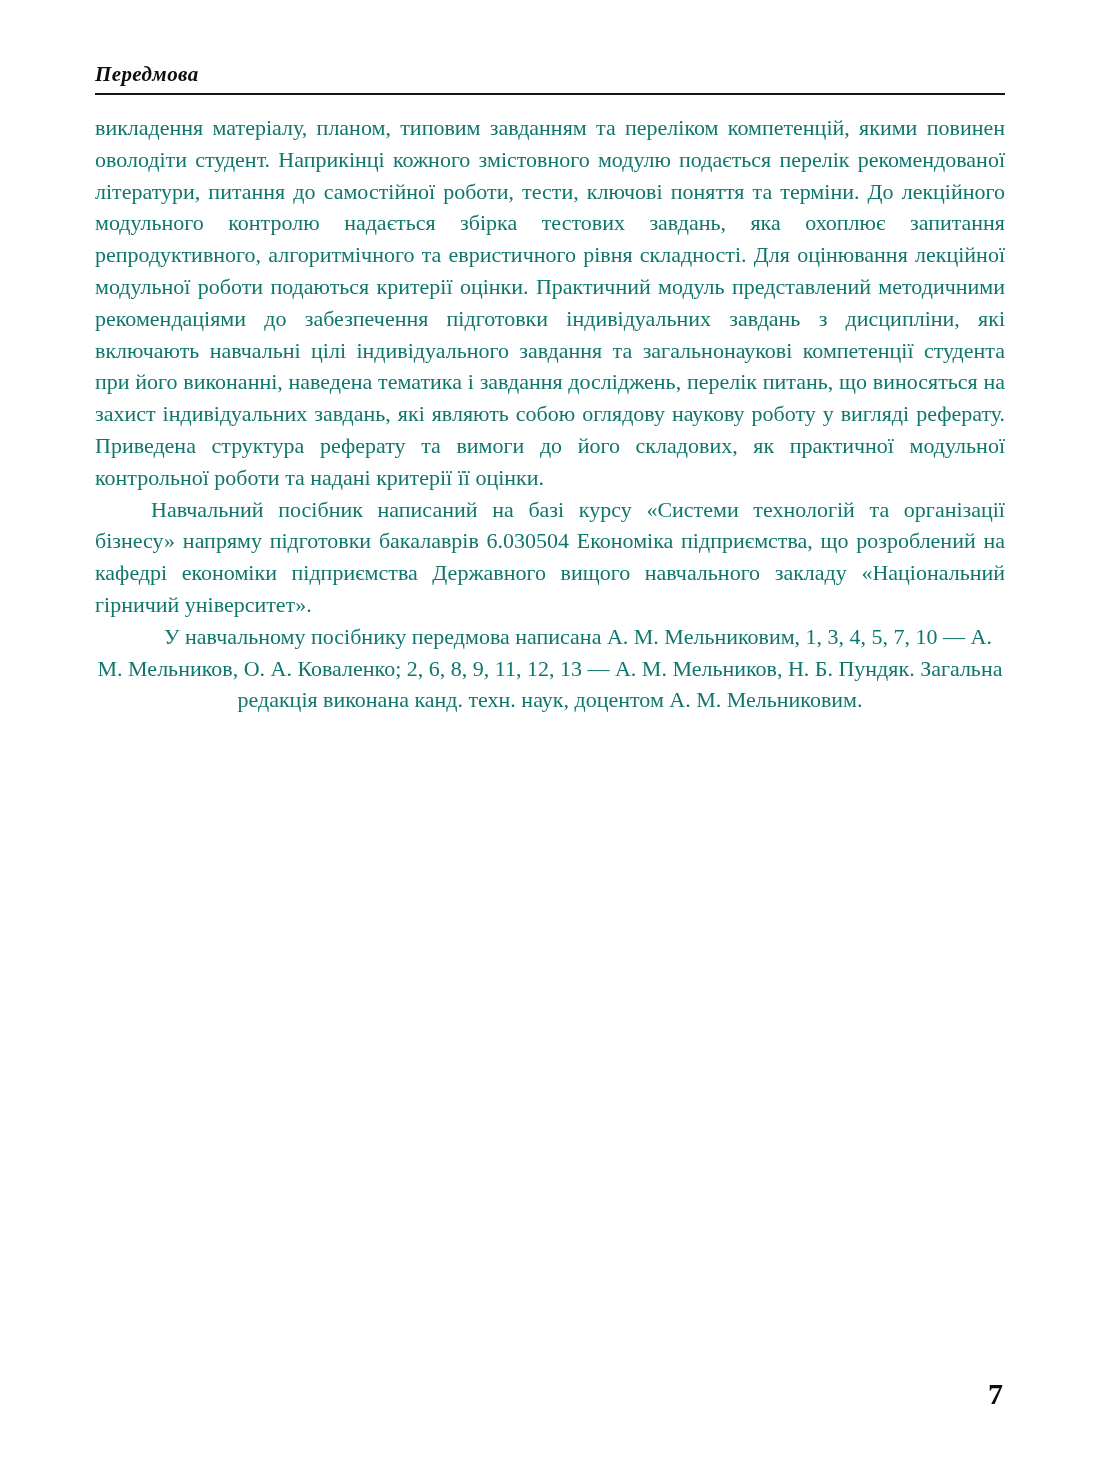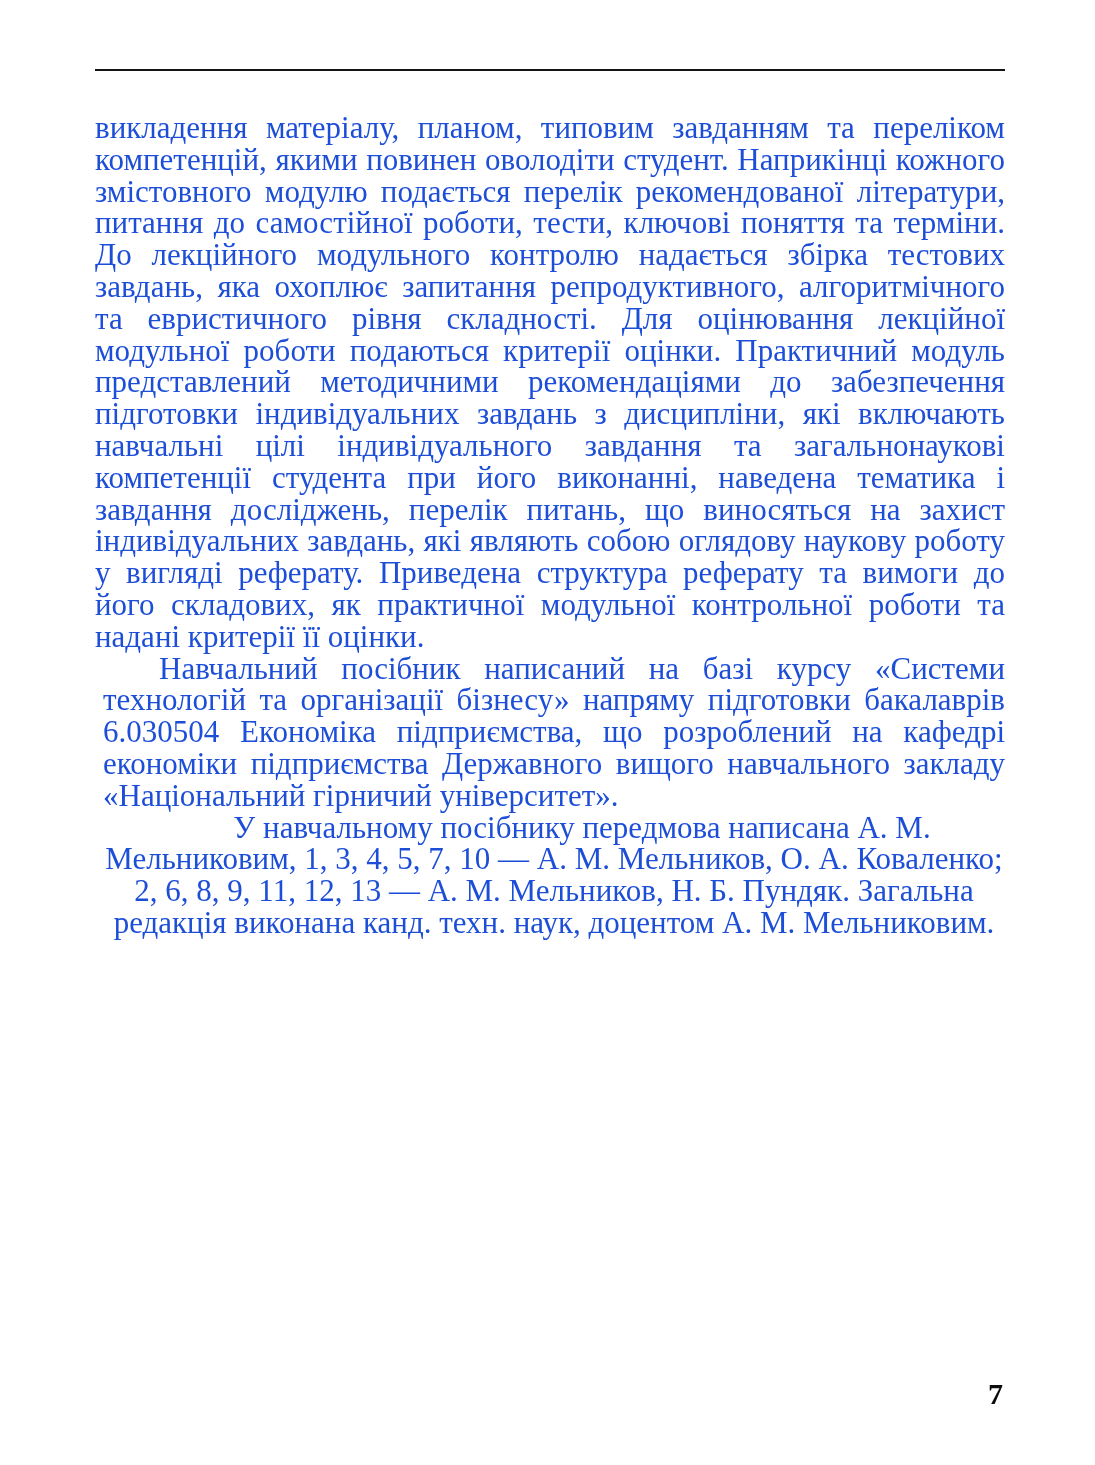--- a/index.html
+++ b/index.html
@@ -52,32 +52,31 @@
   
   .text-block {
     position: absolute;
     left: 95px;
     top: 112px;
     width: 910px;
   }
 
   .para {
     margin: 0;
-    font-size: 31px;
+    font-size: 22px;
     line-height: 31.8px;
     text-align: justify;
     text-justify: inter-word;
     hyphens: manual;
-    color: #1d4ed8;
+    color: #0f766e;
     font-family: "Liberation Serif", "DejaVu Serif", serif;
   }
 
   .para.indent {
     text-indent: 56px;
-    margin-left: 8px;
   }
 
   .para.last-flush {
     text-align: center;
   }
 
   
   .folio {
     position: absolute;
     right: 92px;
@@ -88,20 +87,21 @@
     color: #0d0d0d;
     line-height: 1;
   }
 </style>
 </head>
 <body>
 
 <div class="page">
 
   <div class="running-head">
+    <span class="running-head-title">Передмова</span>
     <span class="running-head-rule"></span>
   </div>
 
   <div class="text-block">
     <p class="para">викладення матеріалу, планом, типовим завданням та переліком компетенцій, якими повинен оволодіти студент. Наприкінці кожного змістовного модулю подається перелік рекомендованої літератури, питання до самостійної роботи, тести, ключові поняття та терміни. До лекційного модульного контролю надається збірка тестових завдань, яка охоплює запитання репродуктивного, алгоритмічного та евристичного рівня складності. Для оцінювання лекційної модульної роботи подаються критерії оцінки. Практичний модуль представлений методичними рекомендаціями до забезпечення підготовки індивідуальних завдань з дисципліни, які включають навчальні цілі індивідуального завдання та загальнонаукові компетенції студента при його виконанні, наведена тематика і завдання досліджень, перелік питань, що виносяться на захист індивідуальних завдань, які являють собою оглядову наукову роботу у вигляді реферату. Приведена структура реферату та вимоги до його складових, як практичної модульної контрольної роботи та надані критерії її оцінки.</p>
     <p class="para indent">Навчальний посібник написаний на базі курсу «Системи технологій та організації бізнесу» напряму підготовки бакалаврів 6.030504 Економіка підприємства, що розроблений на кафедрі економіки підприємства Державного вищого навчального закладу «Національний гірничий університет».</p>
     <p class="para indent last-flush">У навчальному посібнику передмова написана А. М. Мельниковим, 1, 3, 4, 5, 7, 10 — А. М. Мельников, О. А. Коваленко; 2, 6, 8, 9, 11, 12, 13 — А. М. Мельников, Н. Б. Пундяк. Загальна редакція виконана канд. техн. наук, доцентом А. М. Мельниковим.</p>
   </div>
 
   <div class="folio">7</div>

